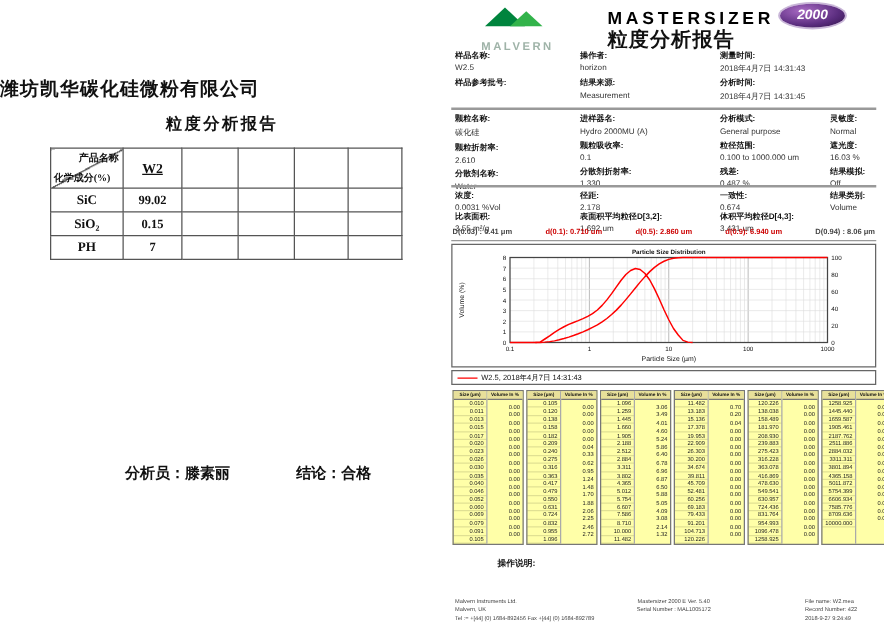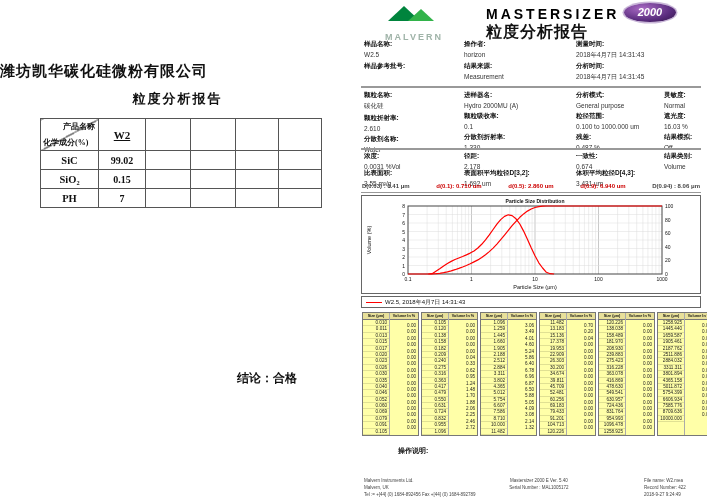--- a/index.html
+++ b/index.html
@@ -111,20 +111,21 @@
           <td class="comp-name">PH</td>
           <td class="comp-val">7</td>
           <td></td>
           <td></td>
           <td></td>
           <td></td>
         </tr>
       </tbody>
   </table>
 
+  <div class="sig" style="left:100px; top:370px;">分析员：滕素丽</div>
   <div class="sig" style="left:237px; top:370px;">结论：合格</div>
 </div>
 
 <div class="page" id="right-page">
   <div class="logo">
     <div class="tri tri1"></div>
     <div class="tri tri2"></div>
     <div class="logo-word">MALVERN</div>
   </div>
   <div class="product-word">MASTERSIZER</div>

